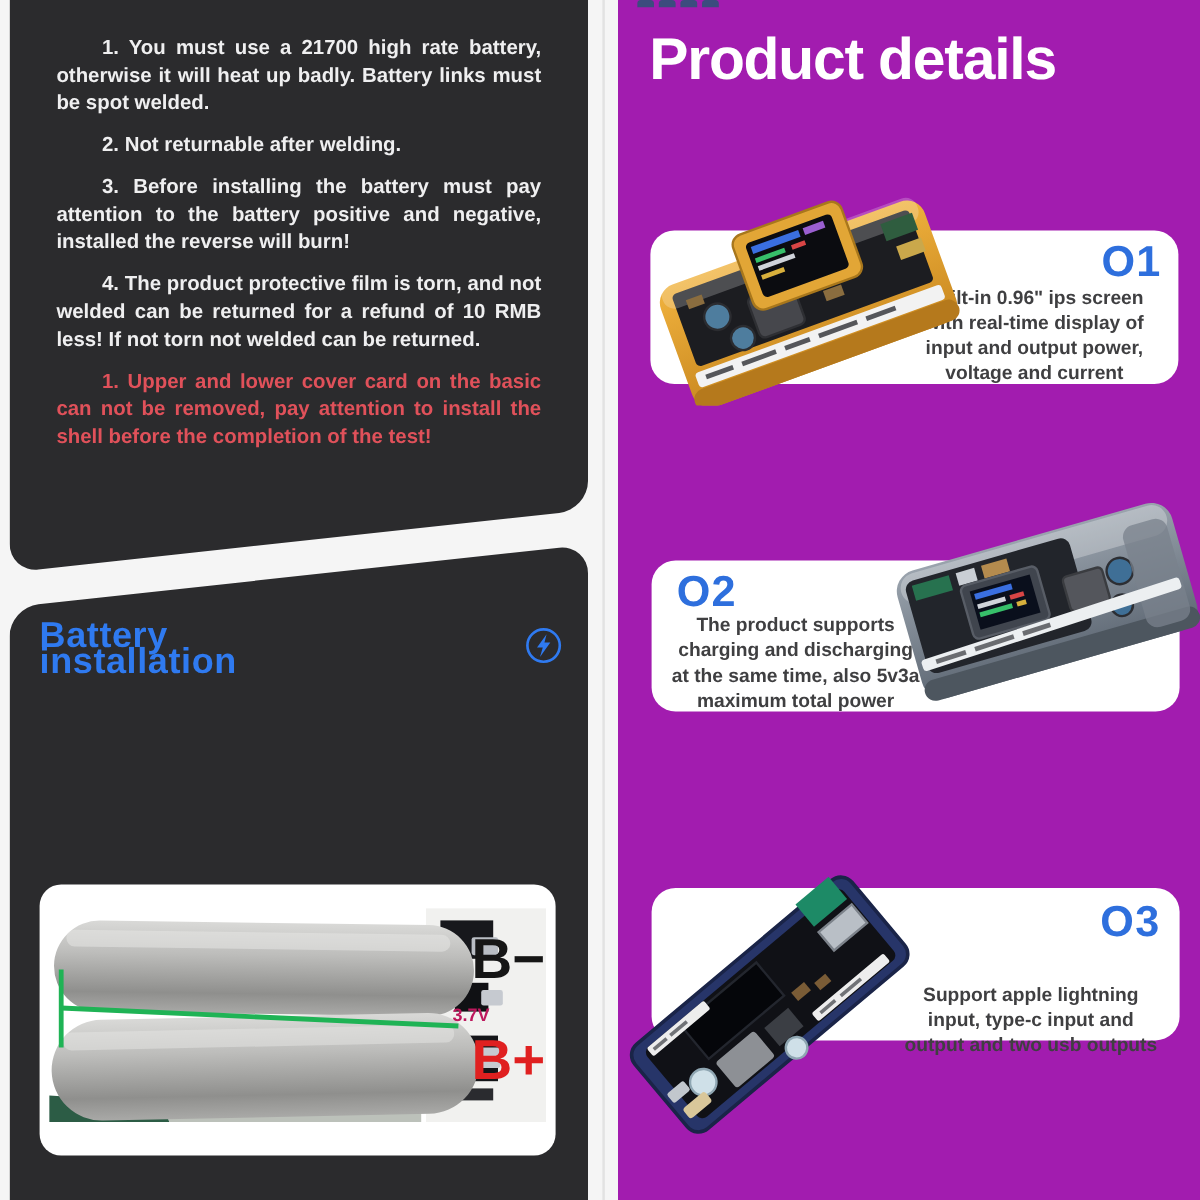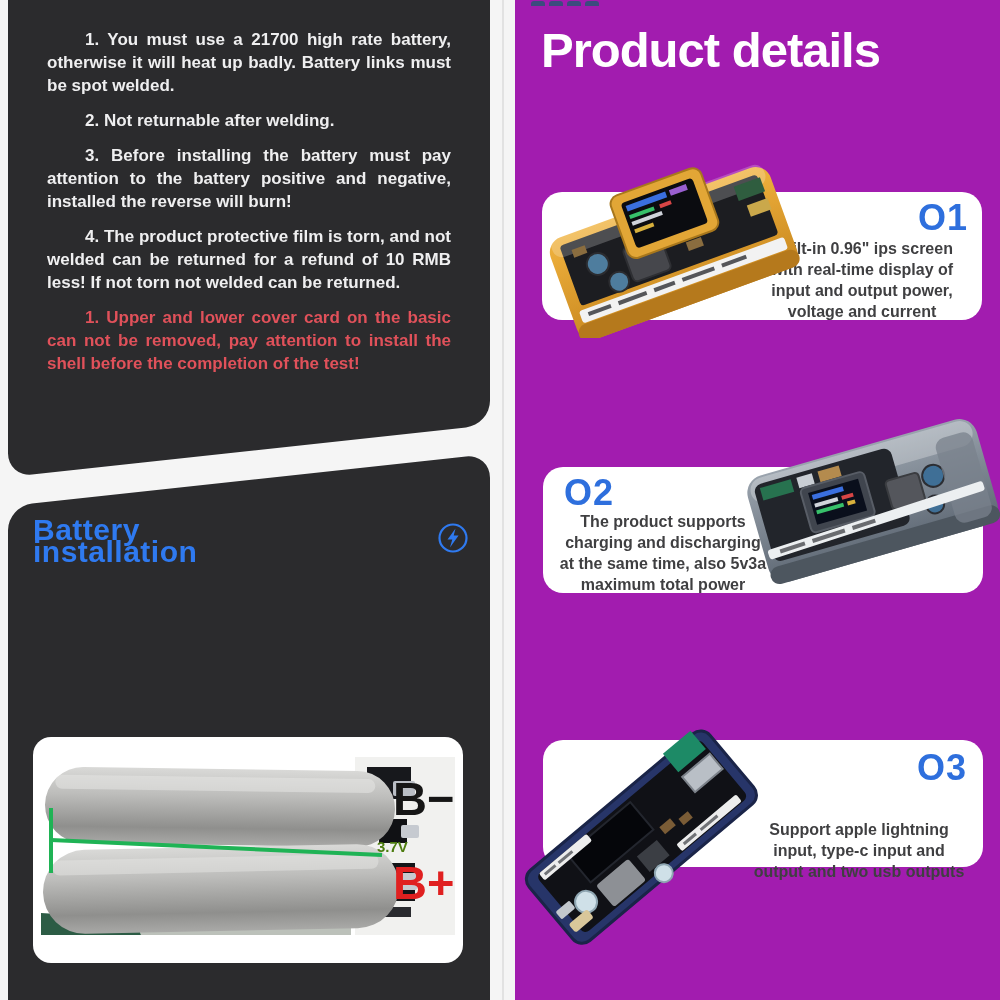--- a/index.html
+++ b/index.html
@@ -21,21 +21,21 @@
   .section-label{position:absolute;left:25px;top:519px;font-size:30px;line-height:22px;
                  font-weight:bold;color:#2f7af0;letter-spacing:.5px;}
   .bolt-wrap{position:absolute;left:428px;top:521px;width:34px;height:34px;}
   .big-heading{position:absolute;left:24px;top:583px;font-size:45px;line-height:53px;
                font-weight:bold;color:#fdfdfd;letter-spacing:-1px;}
 
   .photo-card{position:absolute;left:25px;top:737px;width:430px;height:226px;
               background:#fff;border-radius:18px;}
   .photo-svg{position:absolute;left:8px;top:8px;}
   .lbl-neg{position:absolute;left:360px;top:38px;font-size:47px;font-weight:bold;color:#161616;line-height:1;}
-  .lbl-volt{position:absolute;left:344px;top:102px;font-size:15px;font-weight:bold;color:#4d7c0f;line-height:1;}
+  .lbl-volt{position:absolute;left:344px;top:102px;font-size:15px;font-weight:bold;color:#be185d;line-height:1;}
   .lbl-pos{position:absolute;left:360px;top:122px;font-size:47px;font-weight:bold;color:#e02020;line-height:1;}
 
   
   .gutter-line{position:absolute;left:502px;top:0;width:2px;height:1000px;background:#e2e2e2;}
 
   
   .right-col{position:absolute;left:515px;top:0;width:517px;height:1000px;background:#a21caf;}
   .clipped-remnant{position:absolute;left:16px;top:0;width:90px;height:6px;overflow:hidden;}
   .clipped-remnant span{display:inline-block;width:14px;height:9px;margin-right:4px;
                         background:#3c4c7e;border-radius:3px;position:relative;top:-4px;}

